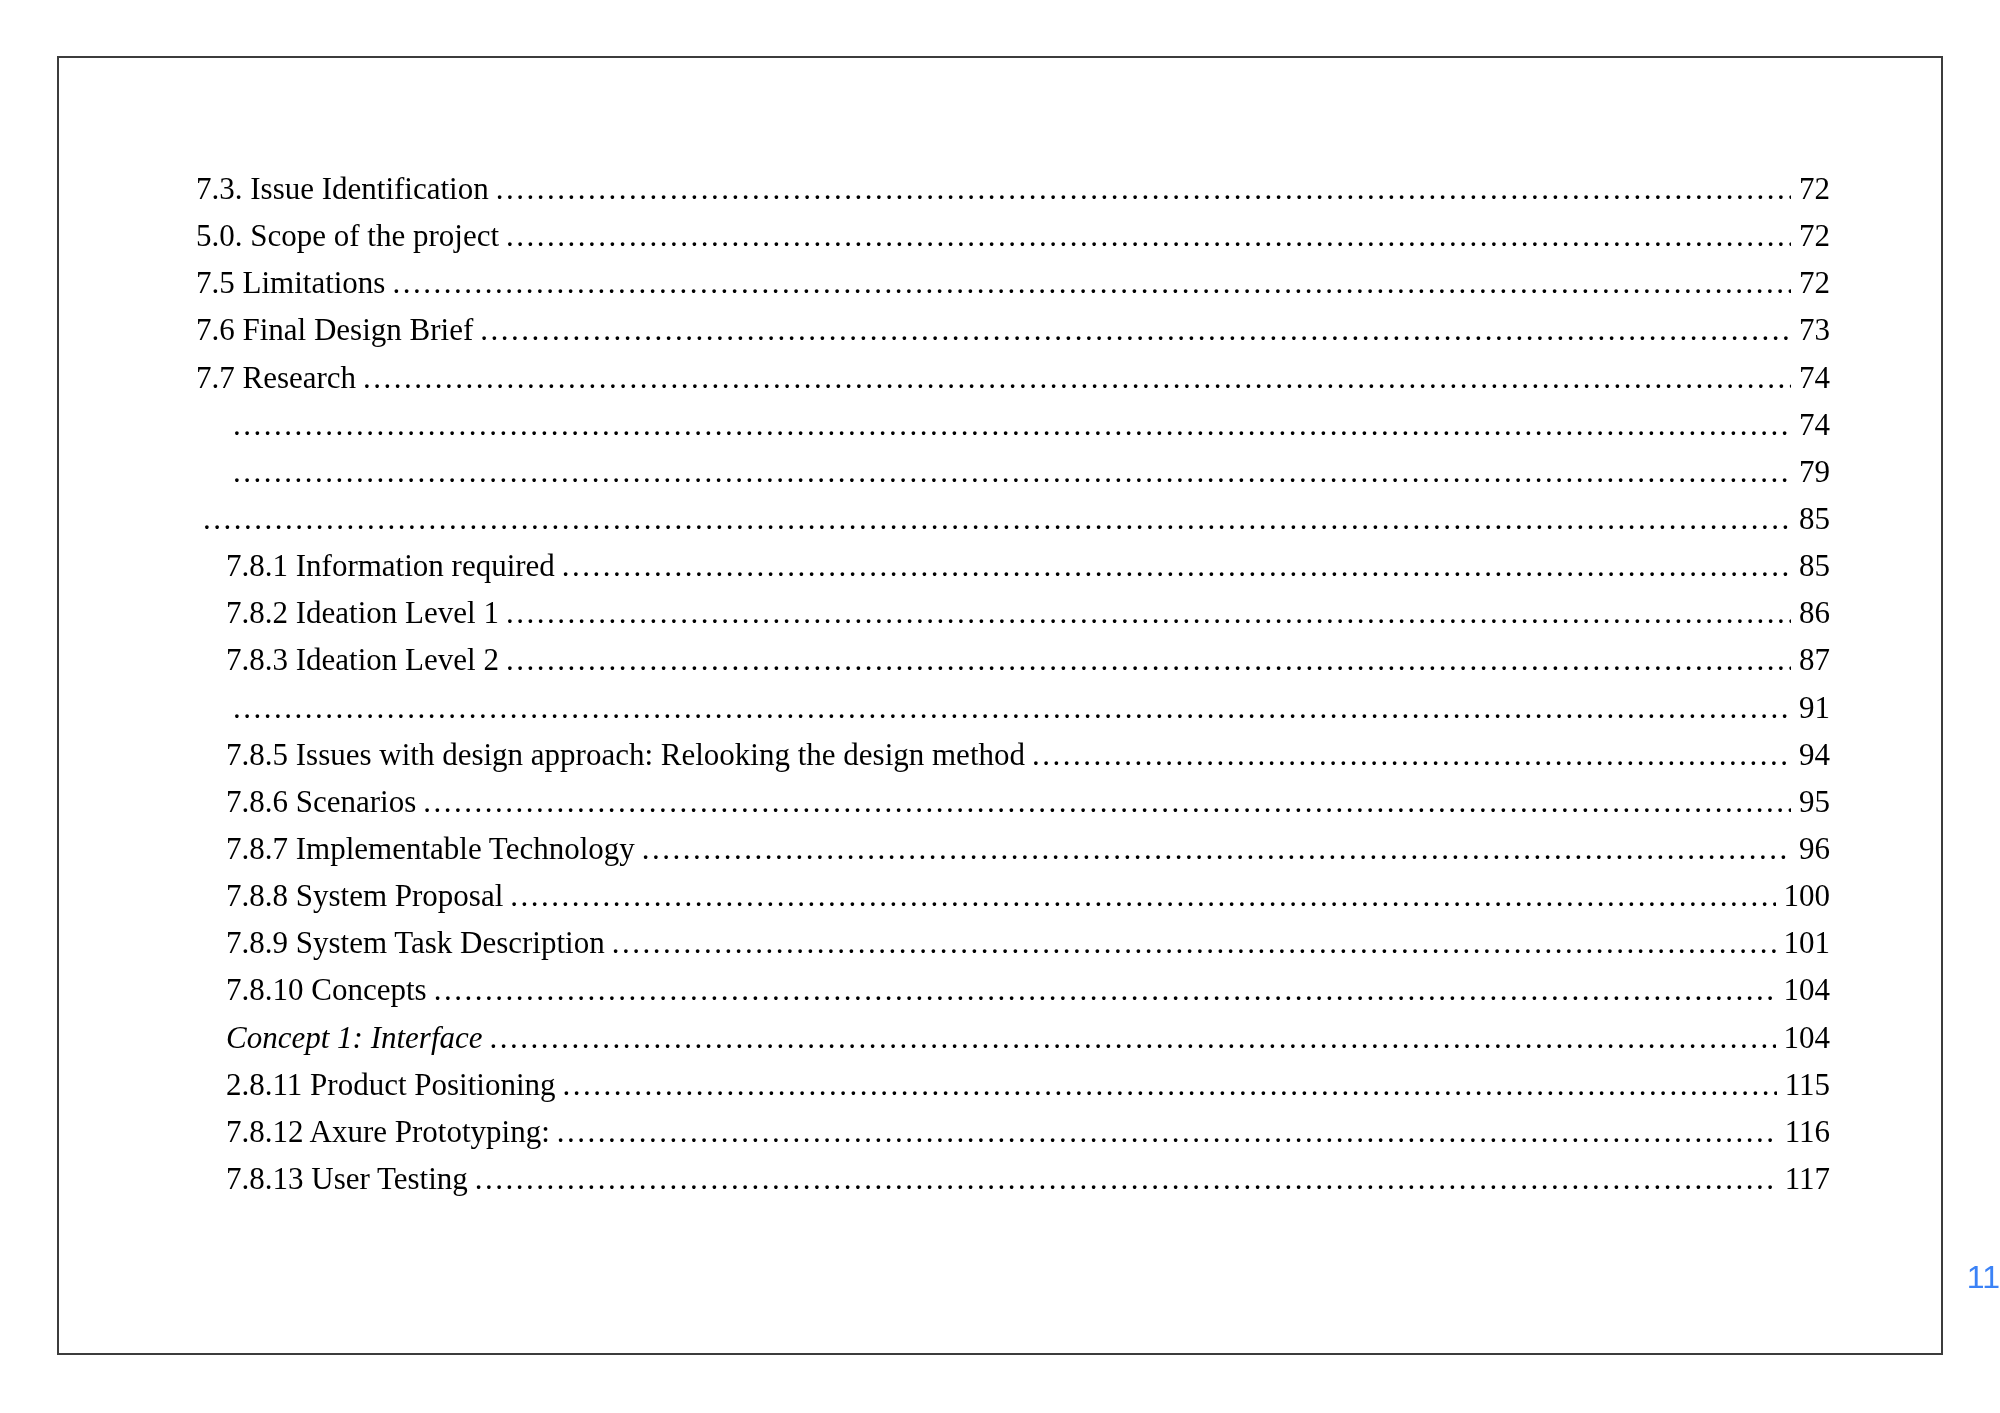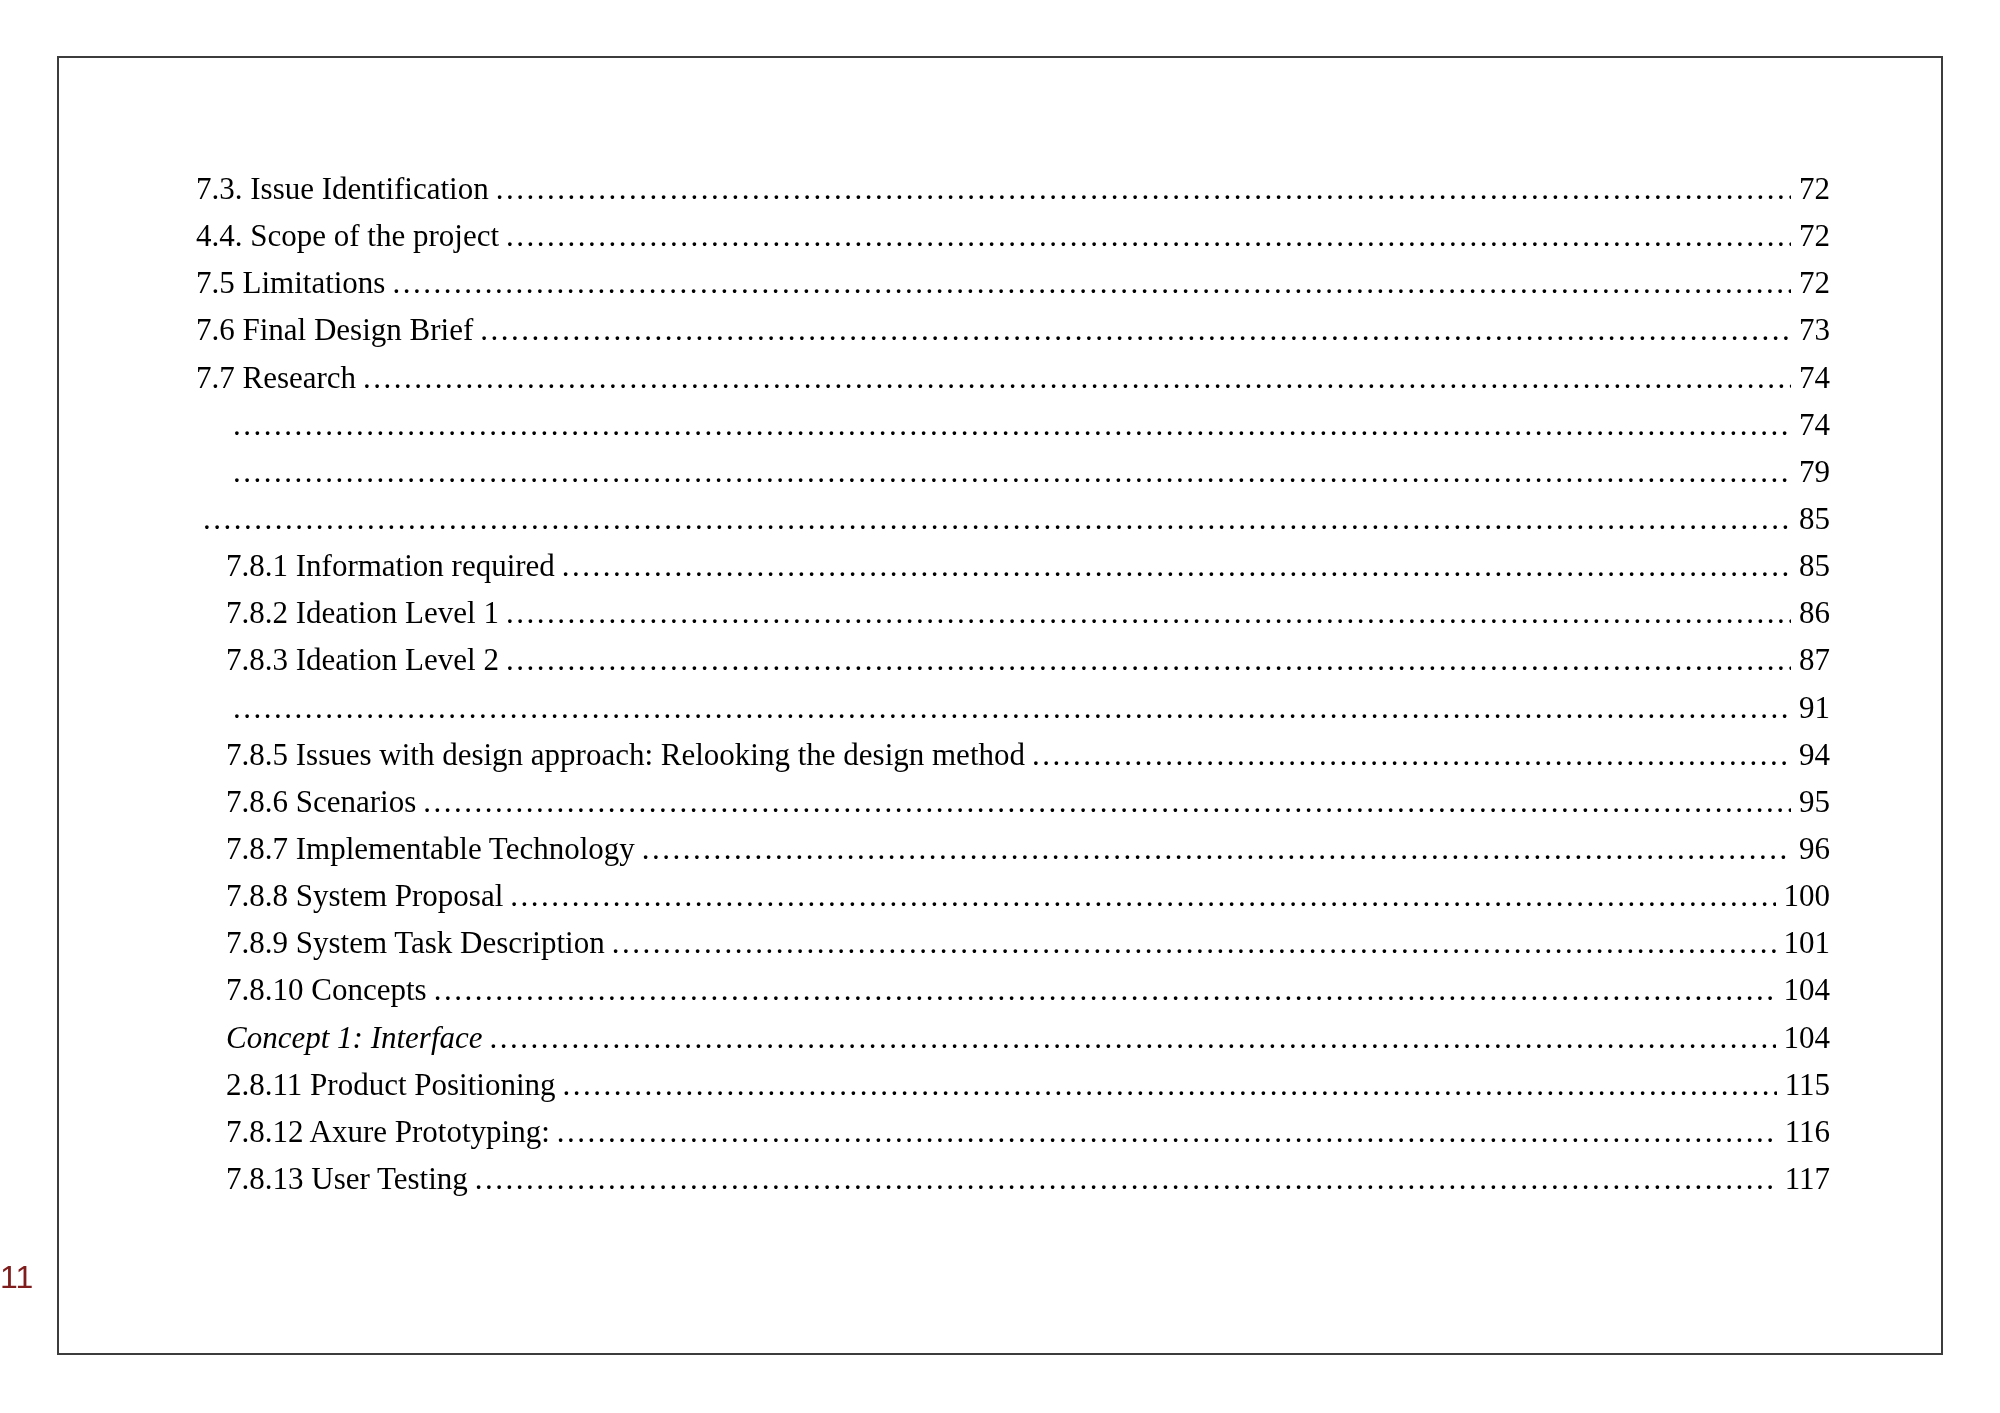--- a/index.html
+++ b/index.html
@@ -60,39 +60,39 @@
   }
   .toc-page {
     flex: 0 0 auto;
     text-align: right;
   }
   .bottom-page-number {
     position: absolute;
     left: 0;
     top: 1259px;
     width: 2000px;
-    text-align: left;
+    text-align: right;
     font-family: "Liberation Sans", sans-serif;
     font-size: 32px;
-    color: #7f1d1d;
+    color: #3b82f6;
   }
 </style>
 </head>
 <body>
 
 <div class="page-frame"></div>
 
 <div class="toc">
     <div class="toc-row level1">
     <span class="toc-title">7.3. Issue Identification</span>
     <span class="dot-leader">............................................................................................................................................................................................................................................................................................................</span>
     <span class="toc-page">72</span>
   </div>
     <div class="toc-row level1">
-    <span class="toc-title">4.4. Scope of the project</span>
+    <span class="toc-title">5.0. Scope of the project</span>
     <span class="dot-leader">............................................................................................................................................................................................................................................................................................................</span>
     <span class="toc-page">72</span>
   </div>
     <div class="toc-row level1">
     <span class="toc-title">7.5 Limitations</span>
     <span class="dot-leader">............................................................................................................................................................................................................................................................................................................</span>
     <span class="toc-page">72</span>
   </div>
     <div class="toc-row level1">
     <span class="toc-title">7.6 Final Design Brief</span>

